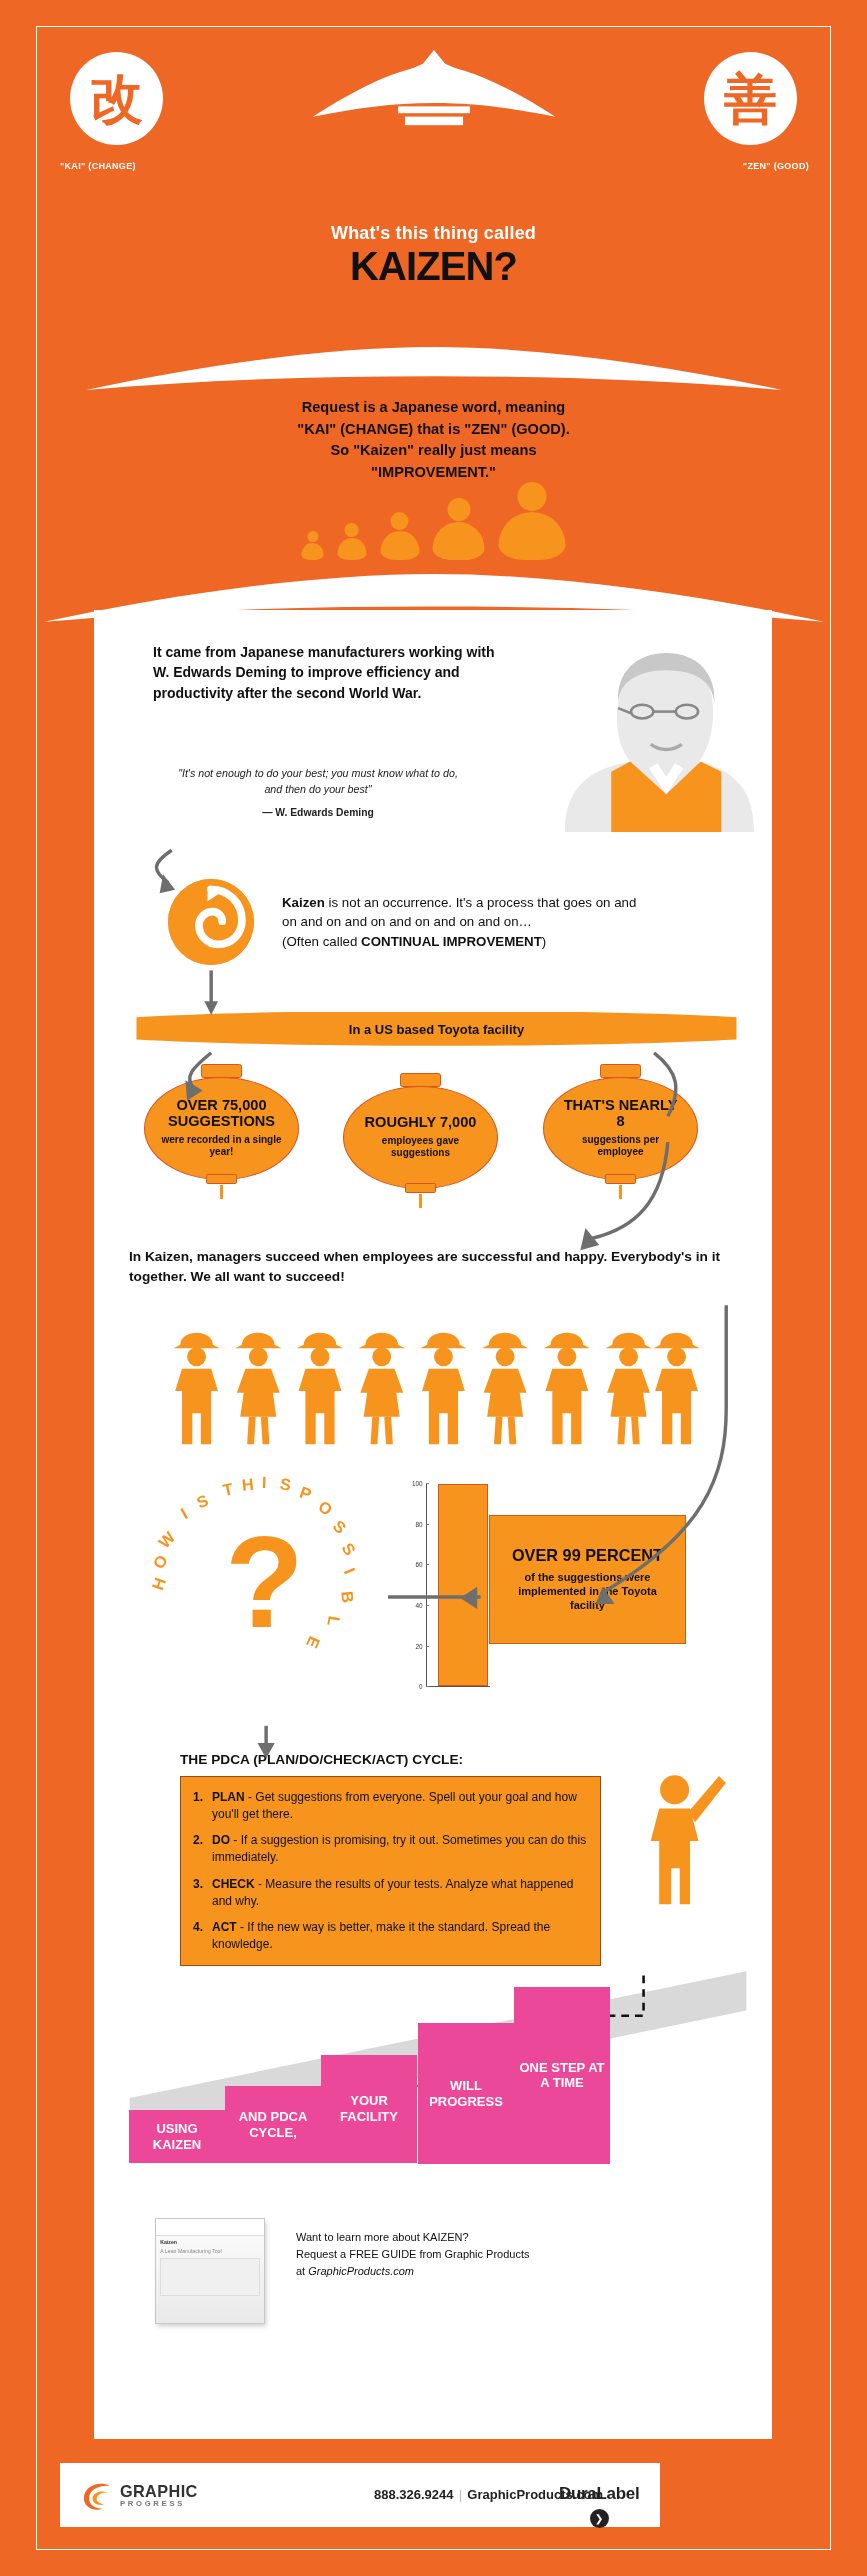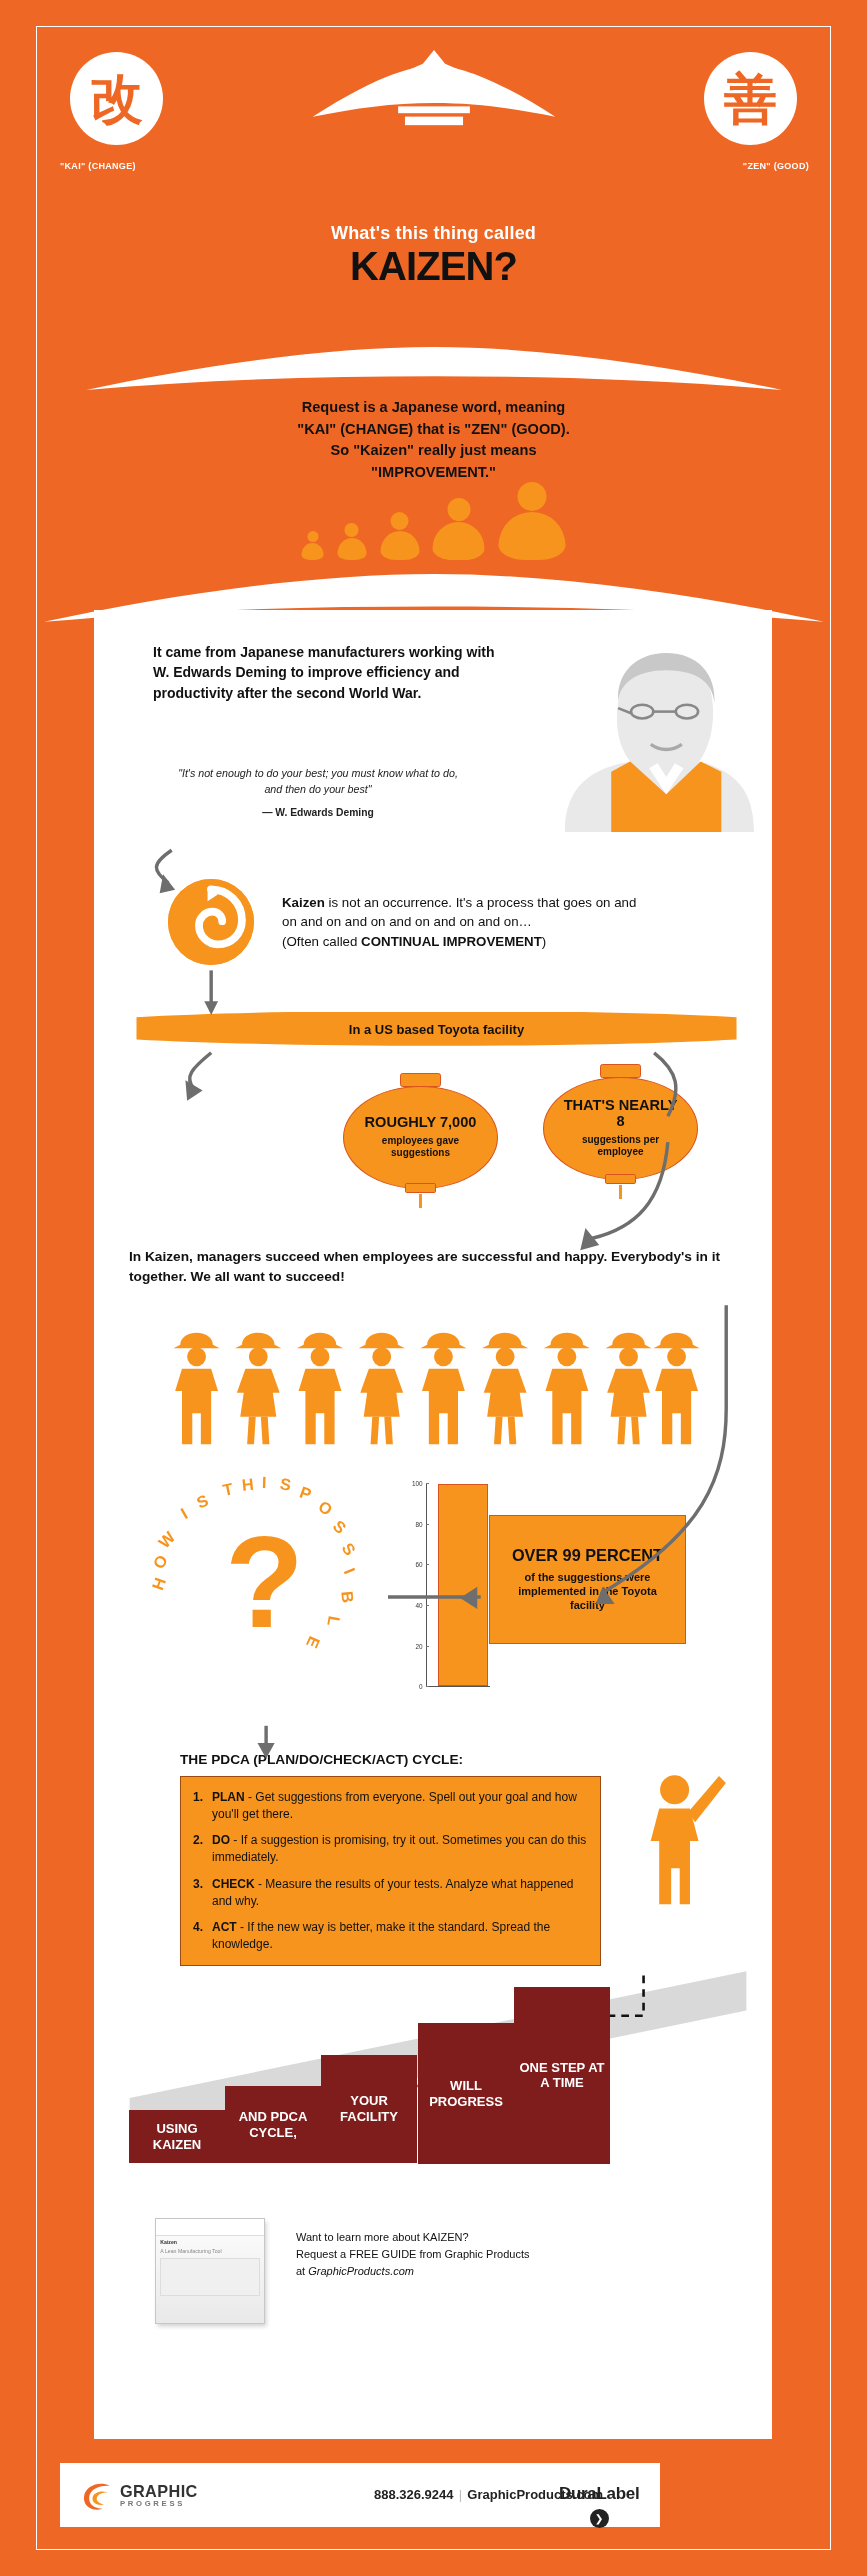--- a/index.html
+++ b/index.html
@@ -375,21 +375,21 @@
   .stair-person {
     position: absolute;
     left: 637px; top: 1767px;
     width: 94px; height: 189px;
   }
 
   
   .stairs { position: absolute; left: 129px; top: 1966px; width: 618px; height: 197px; }
   .step {
     position: absolute;
-    background: #7f1d1d;
+    background: #ec4899;
     color: #ffffff;
     font-size: 13px;
     font-weight: bold;
     text-align: center;
     display: flex; align-items: center; justify-content: center;
     line-height: 1.2;
     padding: 0 3.4px;
   }
   .gray-ramp {
     position: absolute;
@@ -573,20 +573,29 @@
     <span>(Often called </span><b>CONTINUAL IMPROVEMENT</b><span>)</span>
   </div>
 
   <div class="toyota-banner">
     <svg viewBox="0 0 700 42" width="601" height="36">
       <path d="M0 6 C180 -4 520 -4 700 6 L700 32 C520 42 180 42 0 32 Z" fill="#f7941e"></path>
     </svg>
   </div>
   <div class="toyota-banner-text">In a US based Toyota facility</div>
 
+  <div class="lantern lantern-1">
+    <div class="cap"></div>
+    <div class="bulb">
+      <div class="t1">OVER 75,000 SUGGESTIONS</div>
+      <div class="t2">were recorded in a single year!</div>
+    </div>
+    <div class="base"></div>
+    <div class="tassel"></div>
+  </div>
 
   <div class="lantern lantern-2">
     <div class="cap"></div>
     <div class="bulb">
       <div class="t1">ROUGHLY 7,000</div>
       <div class="t2">employees gave suggestions</div>
     </div>
     <div class="base"></div>
     <div class="tassel"></div>
   </div>

